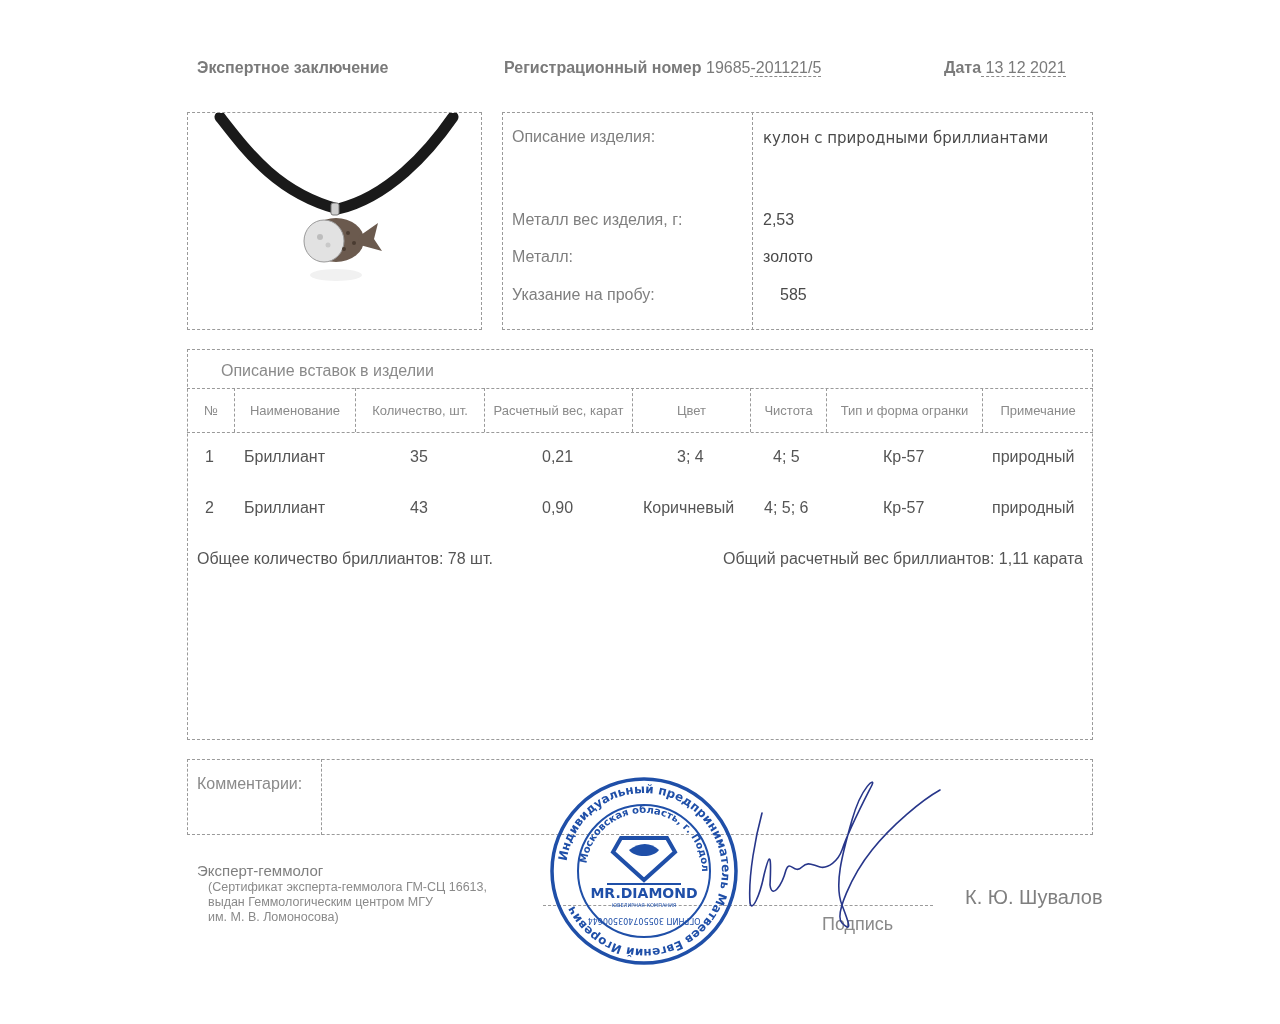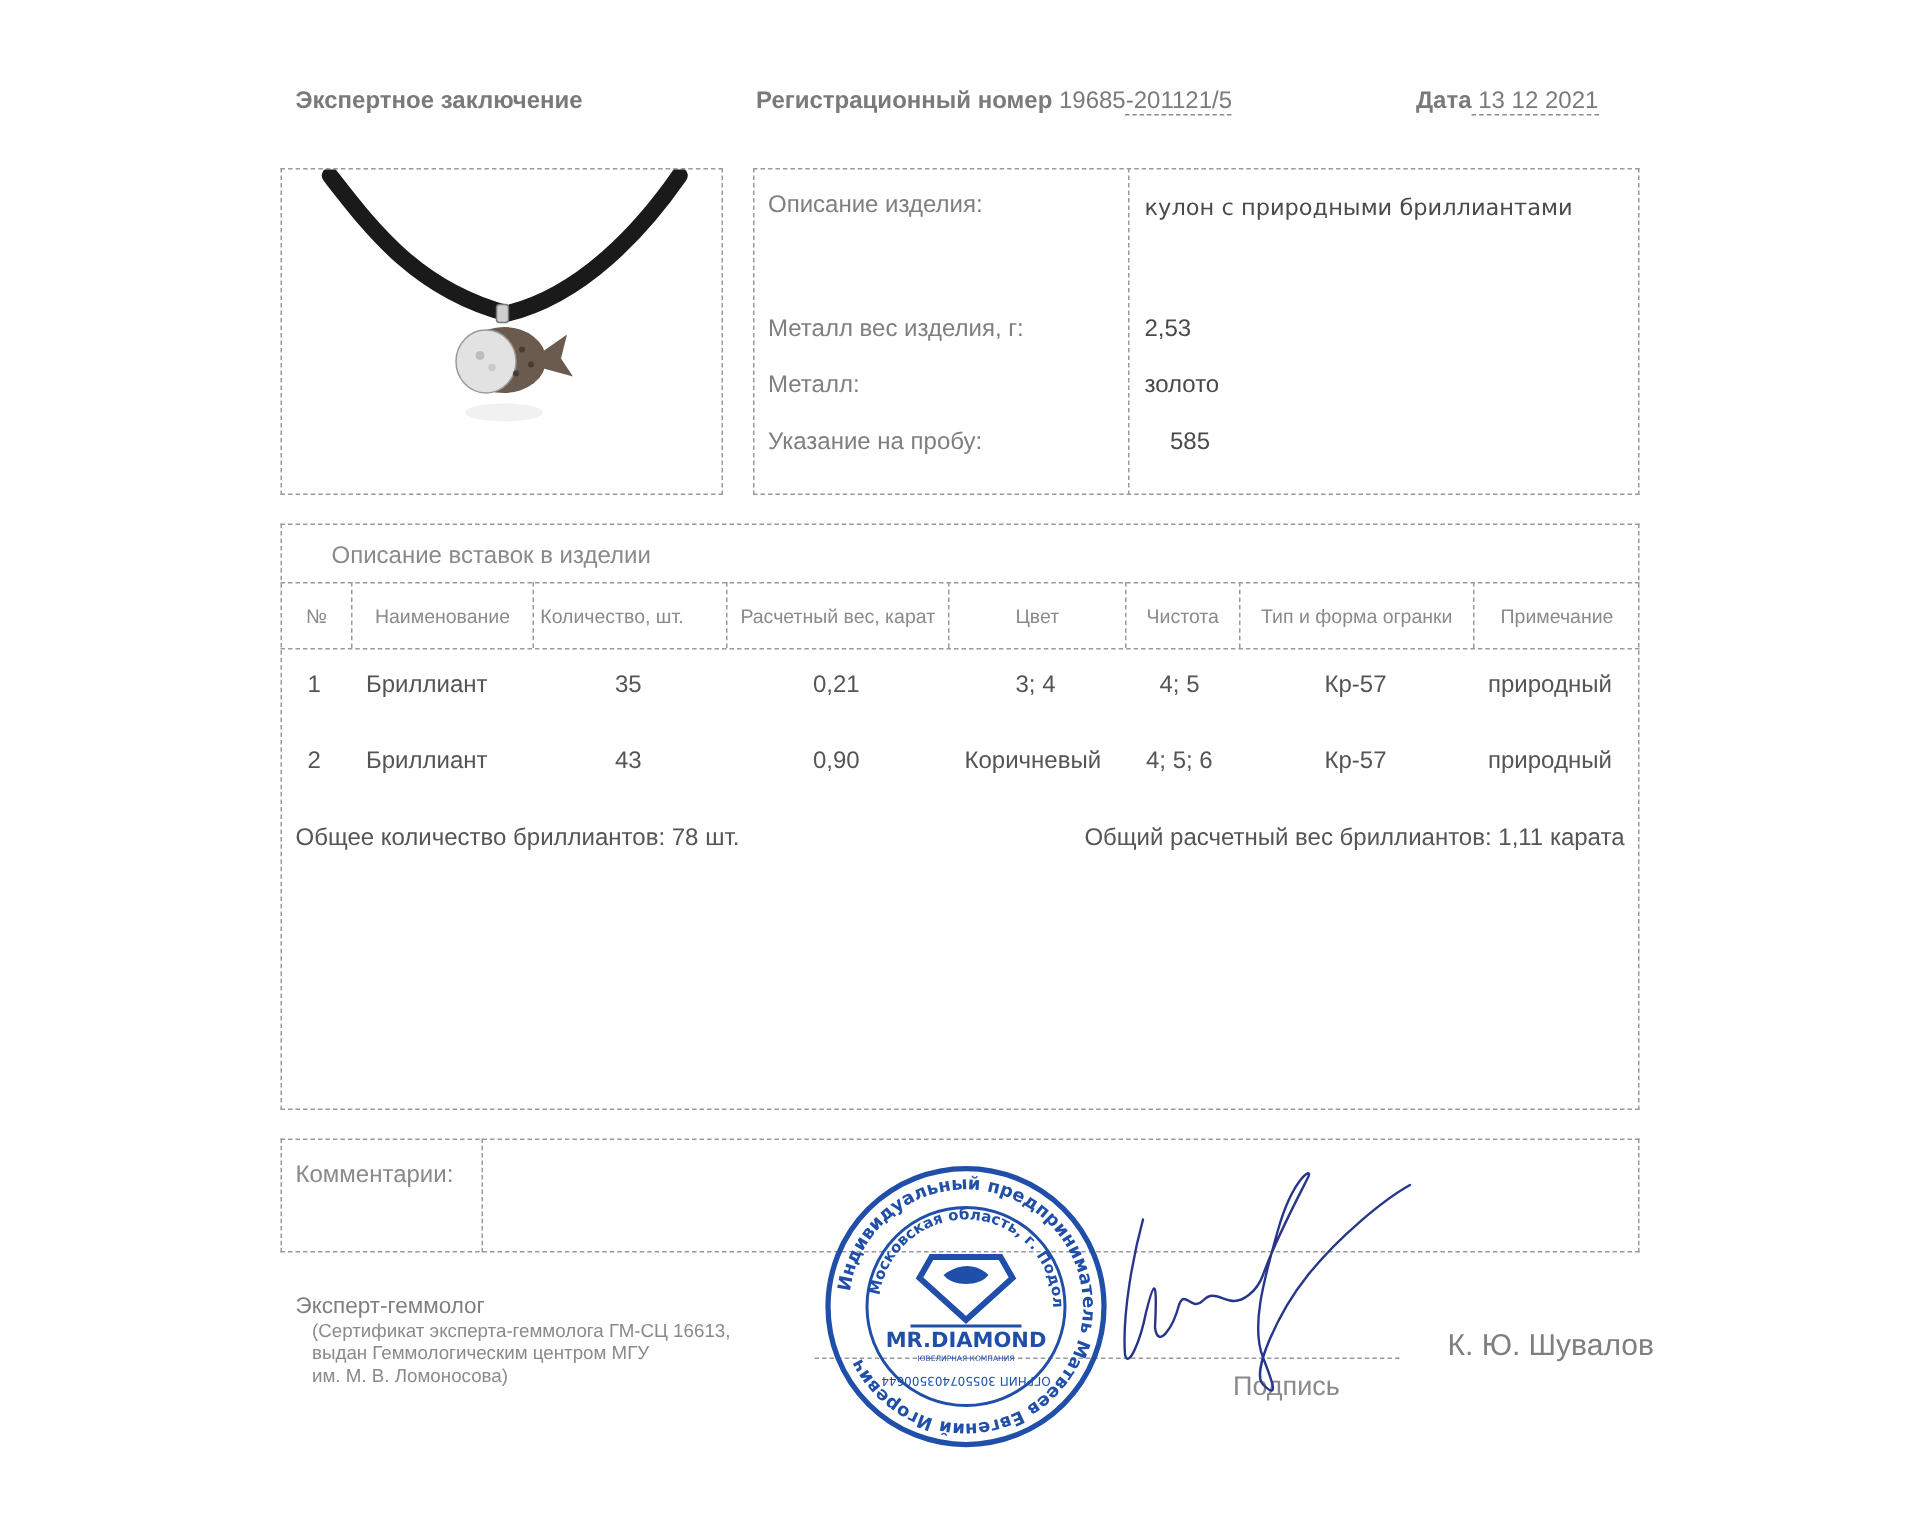--- a/index.html
+++ b/index.html
@@ -80,21 +80,21 @@
 <div class="abs vline" style="left:234px;top:388px;height:44px;"></div>
 <div class="abs vline" style="left:355px;top:388px;height:44px;"></div>
 <div class="abs vline" style="left:484px;top:388px;height:44px;"></div>
 <div class="abs vline" style="left:632px;top:388px;height:44px;"></div>
 <div class="abs vline" style="left:750px;top:388px;height:44px;"></div>
 <div class="abs vline" style="left:826px;top:388px;height:44px;"></div>
 <div class="abs vline" style="left:982px;top:388px;height:44px;"></div>
 
 <div class="abs th" style="left:188px;top:403px;width:46px;">№</div>
 <div class="abs th" style="left:235px;top:403px;width:120px;">Наименование</div>
-<div class="abs th" style="left:344px;top:403px;width:128px;">Количество, шт.</div>
+<div class="abs th" style="left:356px;top:403px;width:128px;">Количество, шт.</div>
 <div class="abs th" style="left:485px;top:403px;width:147px;">Расчетный вес, карат</div>
 <div class="abs th" style="left:633px;top:403px;width:117px;">Цвет</div>
 <div class="abs th" style="left:751px;top:403px;width:75px;">Чистота</div>
 <div class="abs th" style="left:827px;top:403px;width:155px;">Тип и форма огранки</div>
 <div class="abs th" style="left:983px;top:403px;width:110px;">Примечание</div>
 
 <div class="abs td" style="left:205px;top:448px;">1</div>
 <div class="abs td" style="left:244px;top:448px;">Бриллиант</div>
 <div class="abs td" style="left:410px;top:448px;">35</div>
 <div class="abs td" style="left:542px;top:448px;">0,21</div>

